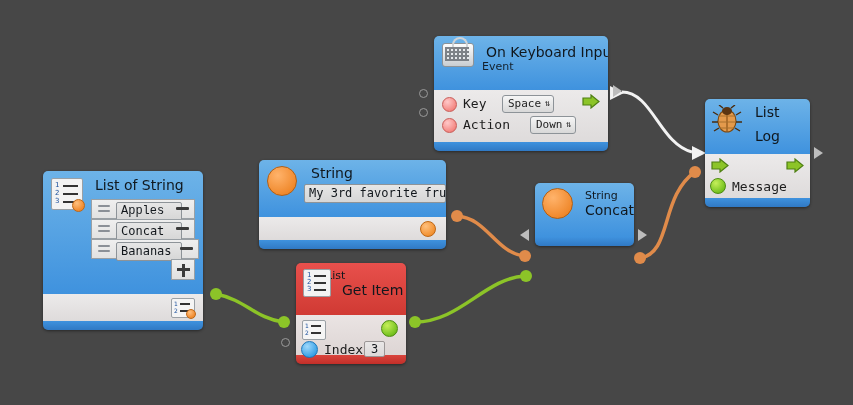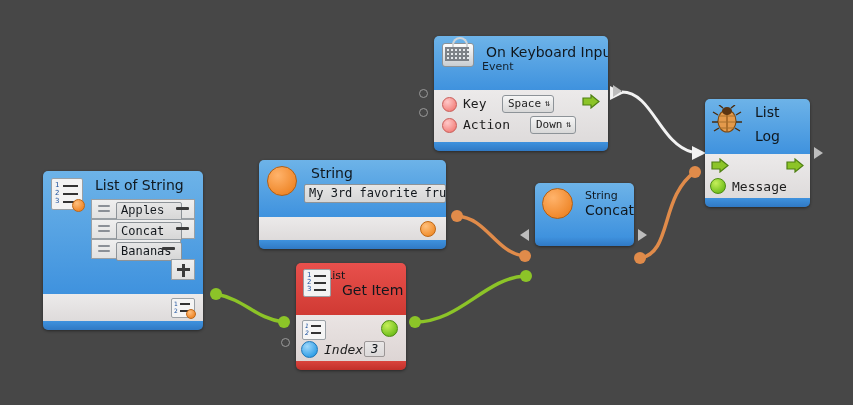--- a/index.html
+++ b/index.html
@@ -183,21 +183,21 @@
         <span class="minus"></span>
       </div>
       <div class="lrow" style="left:48px;top:48px;width:104px;">
         <span class="grip">
             <i></i>
             <i></i>
           </span>
         <span class="txtfield val" style="width:56px;">Concat</span>
         <span class="minus"></span>
       </div>
-      <div class="lrow" style="left:48px;top:68px;width:90px;">
+      <div class="lrow" style="left:48px;top:68px;width:108px;">
         <span class="grip">
             <i></i>
             <i></i>
           </span>
         <span class="txtfield val" style="width:56px;">Bananas</span>
         <span class="minus"></span>
       </div>
       <div class="plusbtn" style="left:128px;top:88px;width:24px;height:21px;">
         <span class="v"></span>
           <span class="h"></span>
@@ -233,21 +233,21 @@
         <span class="nm" style="left:3px;top:2px;">1</span>
           <span class="ln" style="left:10px;top:5px;width:12px;"></span>
         <span class="nm" style="left:3px;top:9px;">2</span>
           <span class="ln" style="left:10px;top:12px;width:12px;"></span>
         <span class="nm" style="left:3px;top:16px;">3</span>
           <span class="ln" style="left:10px;top:19px;width:12px;"></span>
       </div>
       <div class="hdr-ttl small" style="margin-left:22px;margin-top:1px;">List</div>
       <div class="hdr-ttl" style="margin-left:38px;margin-top:1px;">Get Item</div>
     </div>
-    <div class="body" style="height:46px;position:relative;font-style:italic;">
+    <div class="body" style="height:40px;position:relative;">
       <div class="mini-list" style="left:6px;top:5px;">
         <span class="nm" style="left:2px;top:2px;">1</span>
           <span class="ln" style="left:8px;top:4px;width:10px;"></span>
         <span class="nm" style="left:2px;top:9px;">2</span>
           <span class="ln" style="left:8px;top:11px;width:10px;"></span>
       </div>
       <span class="port green" style="right:8px;top:5px;width:17px;height:17px;"></span>
       <span class="port blue" style="left:5px;top:26px;width:17px;height:17px;"></span>
       <span class="rowlbl" style="left:28px;top:27px;">Index</span>
       <span class="numfield" style="left:68px;top:26px;">3</span>

